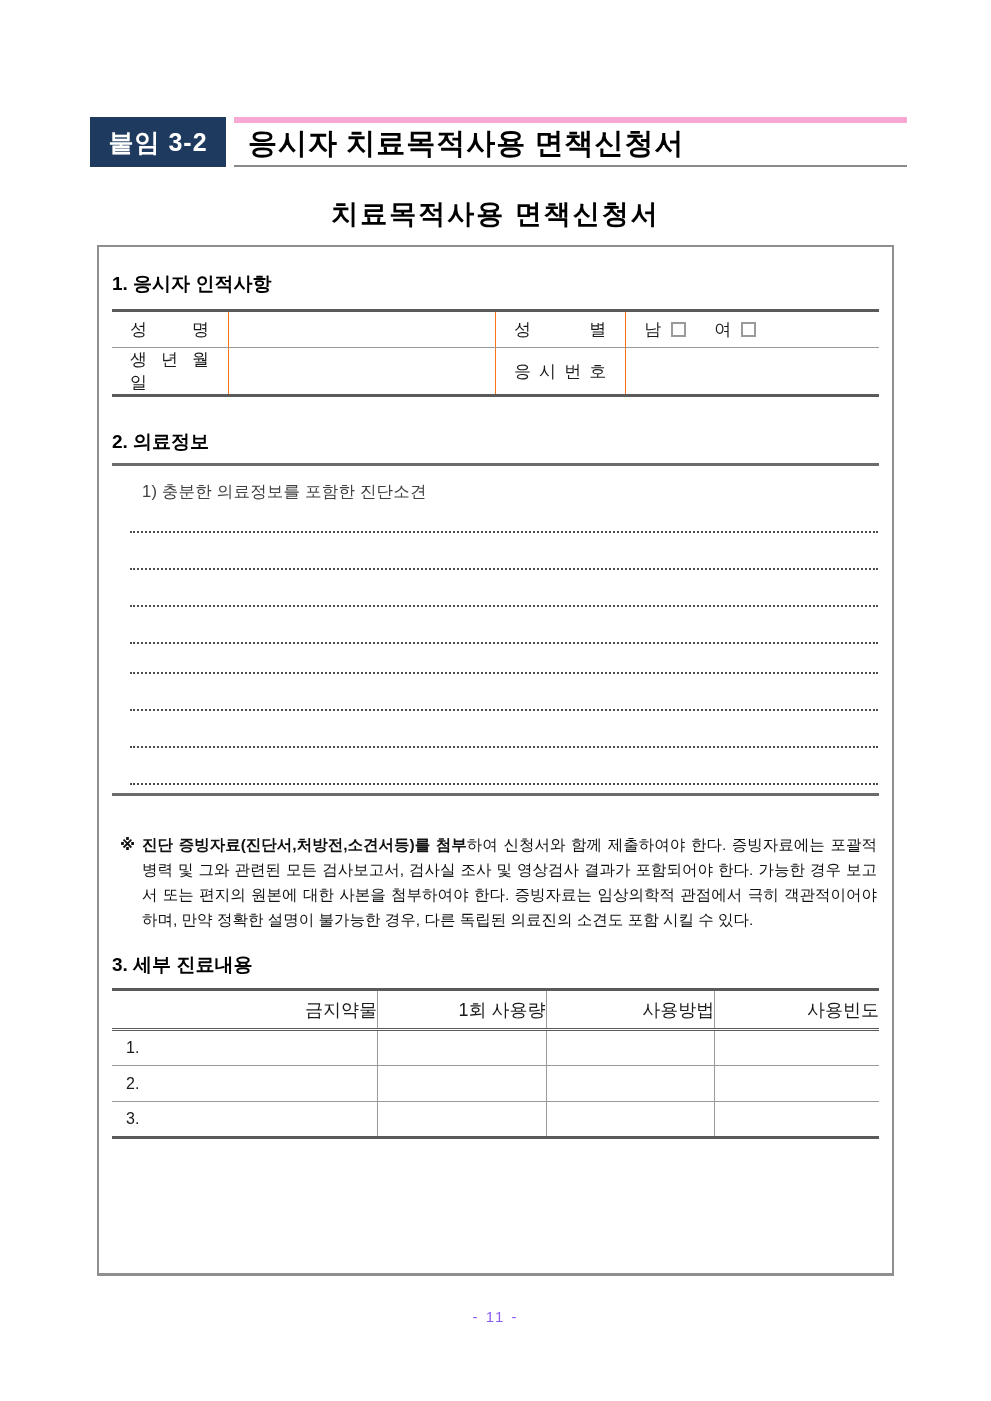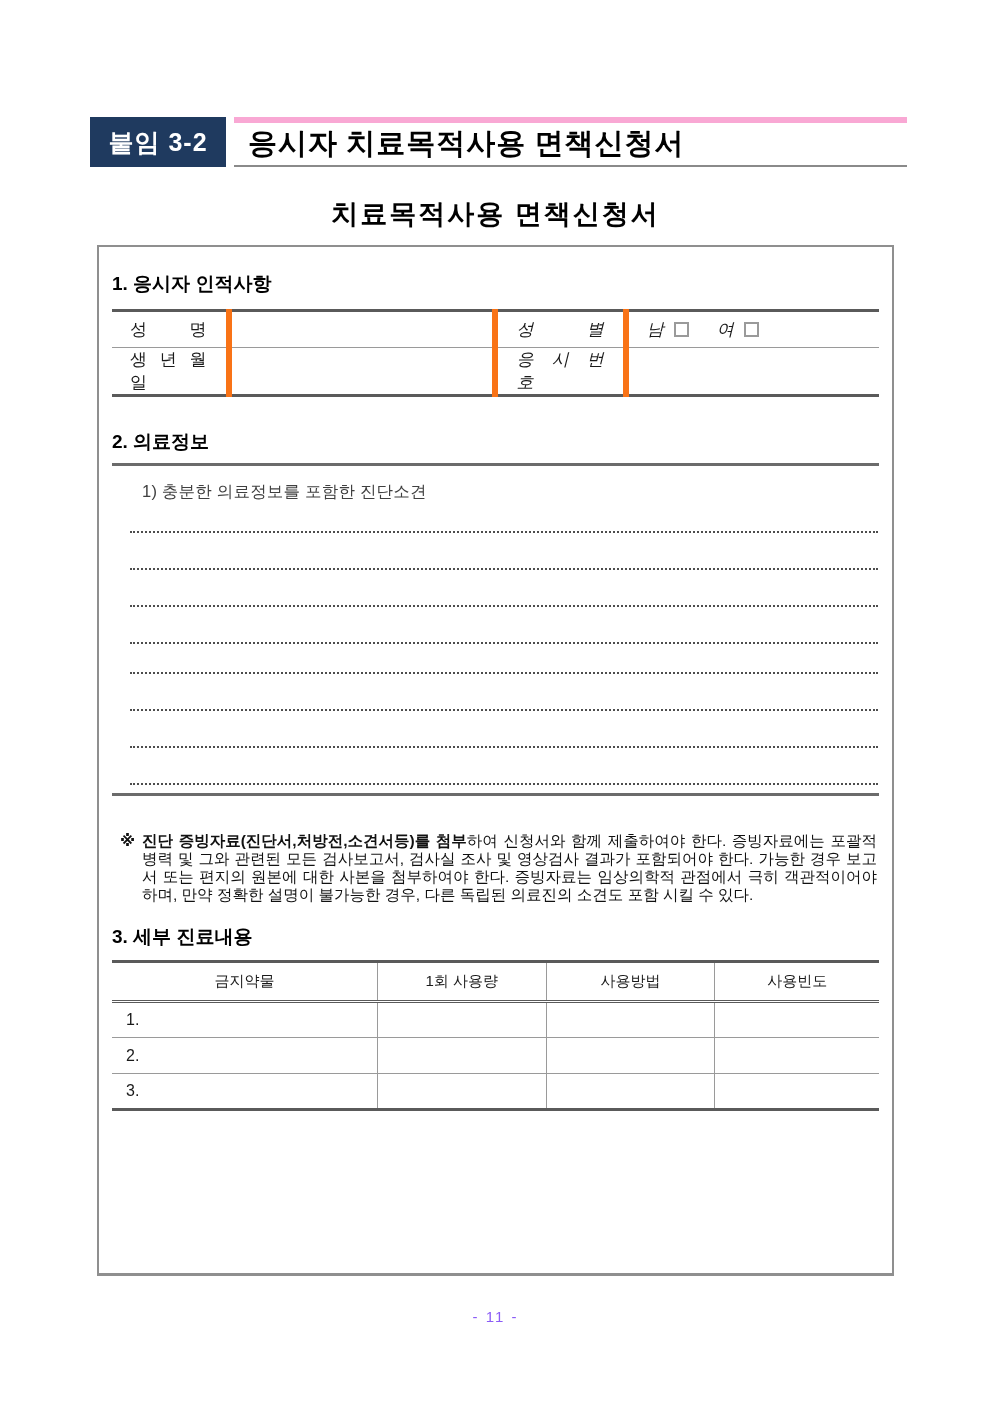--- a/index.html
+++ b/index.html
@@ -36,43 +36,43 @@
   .sec-h.s2 { margin-top:32px; }
   .sec-h.s3 { margin-top:20px; }
   .rule { border-top:3px solid #6b6b6b; height:0; }
   .rule.under-s2 { margin-top:8px; }
   .rule.end-s2 { margin-top:8px; }
   
   table { border-collapse:collapse; width:100%; table-layout:fixed; }
   .tbl1 { margin-top:12px; border-top:3px solid #5a5a5a; border-bottom:3px solid #5a5a5a; }
   .tbl1 td { height:37px; border-bottom:1px solid #9a9a9a; font-size:17px; vertical-align:middle; }
   .tbl1 tr:last-child td { border-bottom:none; }
-  .tbl1 td + td { border-left:6px solid #f97316;font-style:italic; }
+  .tbl1 td + td { border-left:1px solid #f97316; }
   .dist { text-align:justify; text-align-last:justify; padding:0 18px; letter-spacing:1px; }
   .val { padding:0 12px; }
   .gender { display:flex; align-items:center; gap:10px; font-size:17px; padding-left:6px; }
   .cbx { display:inline-block; width:15px; height:15px; border:2px solid #9a9a9a; background:#fff; margin-right:18px; }
   
   .q { font-size:16.5px; color:#404040; margin-left:30px; letter-spacing:0.2px; }
   .q.q1 { margin-top:15px; }
   .q.q2 { margin-top:32px; }
   .lines { margin-left:18px; margin-right:1px; }
   .wline { height:37px; border-bottom:2px dotted #4d4d4d; }
   .wline.first { height:30px; }
   
   .note {
     margin-top:36px; margin-left:8px; margin-right:2px;
-    font-size:15.5px; line-height:18px; color:#111;
+    font-size:15.5px; line-height:25px; color:#111;
     padding-left:22px; text-indent:-22px; text-align:justify;
   }
   .note .b { font-weight:bold; }
   
   .tbl2 { margin-top:10px; border-top:3px solid #5a5a5a; border-bottom:3px solid #5a5a5a; }
   .tbl2 th {
-    height:40px; font-weight:normal; font-size:15px; text-align:center; vertical-align:middle;
+    height:40px; font-weight:normal; font-size:18px; text-align:right; vertical-align:middle;
     border-bottom:3px double #5a5a5a;
   }
   .tbl2 td { height:36px; border-bottom:1px solid #9a9a9a; font-size:16px; vertical-align:middle; }
   .tbl2 tr:last-child td { border-bottom:none; }
   .tbl2 th + th, .tbl2 td + td { border-left:1px solid #9a9a9a; }
   .tbl2 td.rowno { padding-left:14px; }
   
   .pageno {
     position:absolute; left:0; top:1308px; width:100%; text-align:center;
     font-size:15px; color:#8b5cf6; letter-spacing:2px;

